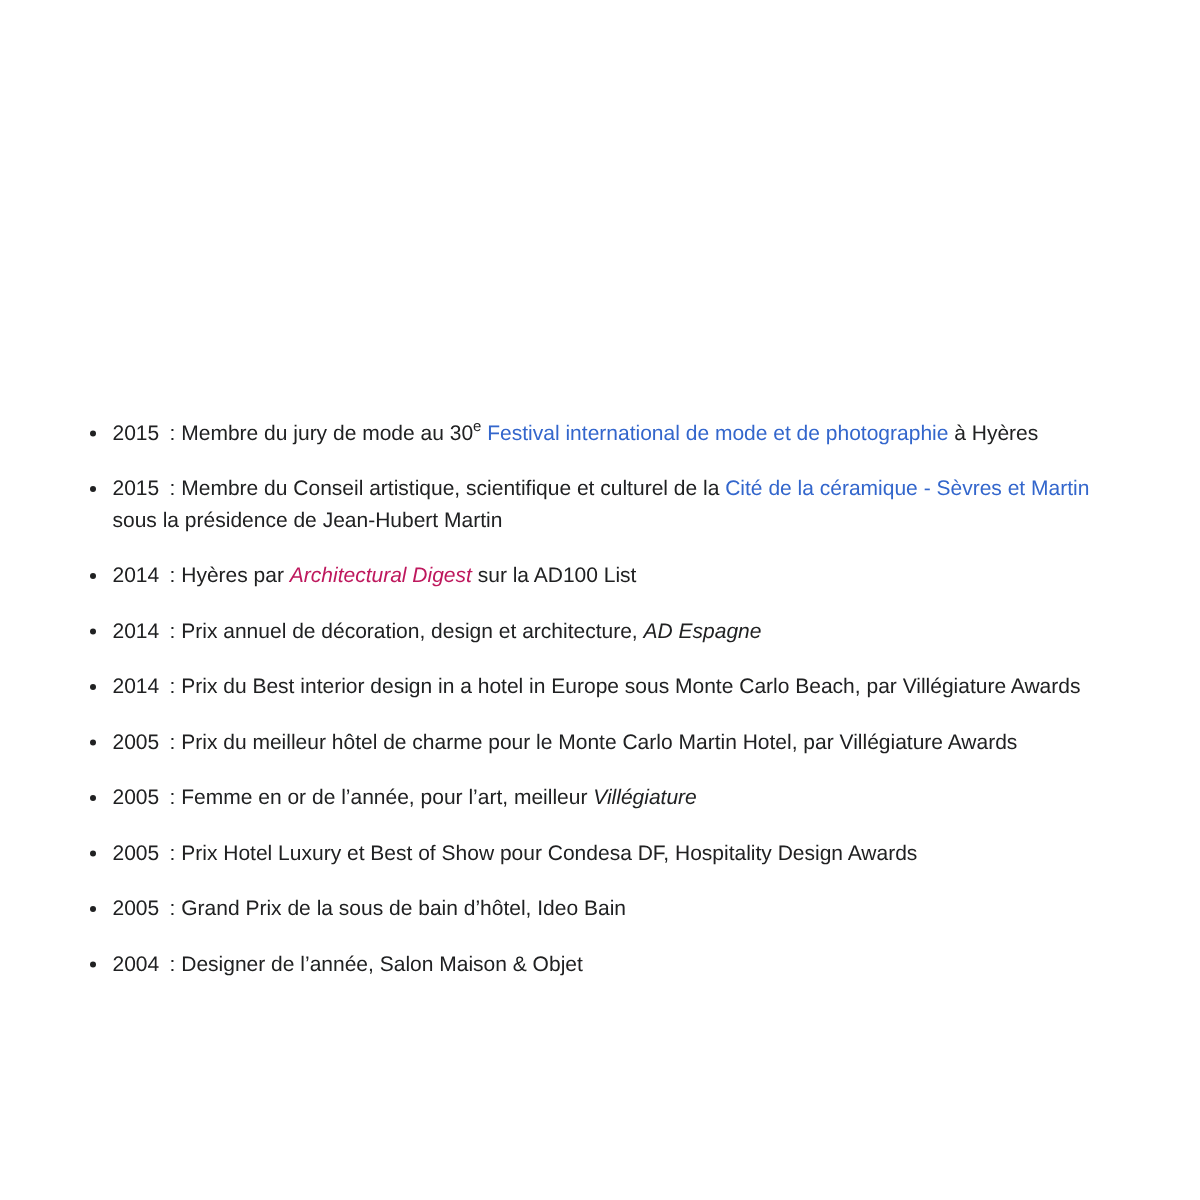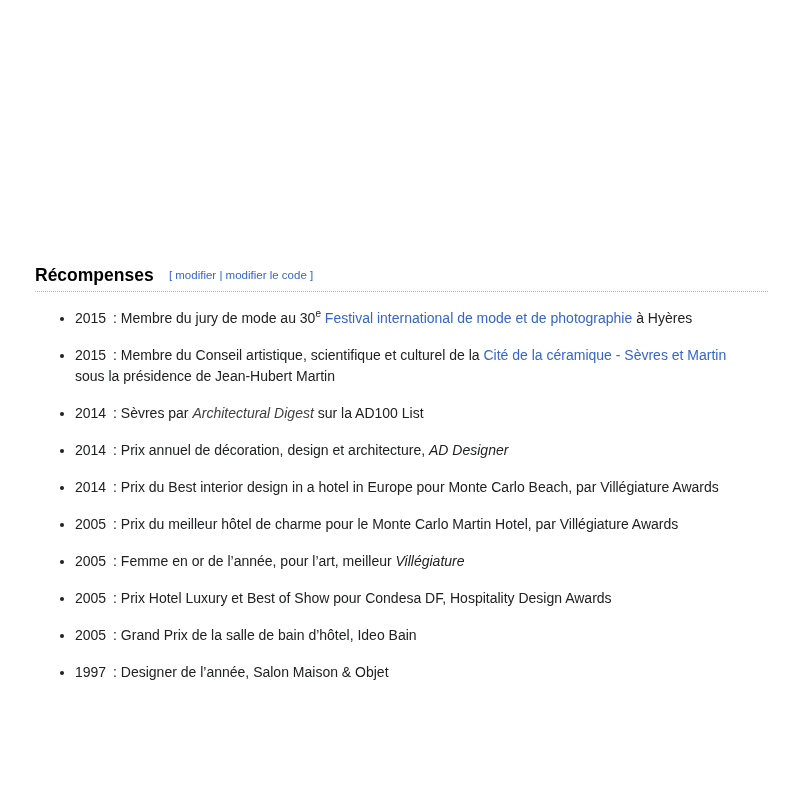--- a/index.html
+++ b/index.html
@@ -61,51 +61,42 @@
   }
   .award-year {
     margin-right: 3px;
   }
   a.wikilink {
     color: #3366cc;
     text-decoration: none;
     cursor: pointer;
   }
   a.redlink {
-    color: #404040;
+    color: #be185d;
     font-style: italic;
     text-decoration: none;
     cursor: pointer;
   }
   sup.ordinal {
     font-size: 10px;
     line-height: 0;
     vertical-align: super;
   }
 </style>
 </head>
 <body>
 
 <div class="page">
   <section class="content">
-    <h3 class="section-heading">
-      <span class="heading-text">Récompenses</span><span class="editsection">
-        <span class="bracket">[</span>
-        <a class="edit-link">modifier</a>
-        <span class="divider">|</span>
-        <a class="edit-link">modifier le code</a>
-        <span class="bracket">]</span>
-      </span>
-    </h3>
     <ul class="awards-list" id="awards-list">
         <li><span class="award-year">2015</span><span>&nbsp;: </span><span>Membre du jury de mode au 30</span><sup class="ordinal">e</sup><span> </span><a class="wikilink" href="#">Festival international de mode et de photographie</a><span> à Hyères</span></li>
         <li><span class="award-year">2015</span><span>&nbsp;: </span><span>Membre du Conseil artistique, scientifique et culturel de la </span><a class="wikilink" href="#">Cité de la céramique - Sèvres et Martin</a><span> sous la présidence de Jean-Hubert Martin</span></li>
-        <li><span class="award-year">2014</span><span>&nbsp;: </span><span>Sèvres par </span><a class="redlink" href="#">Architectural Digest</a><span> sur la AD100 List</span></li>
-        <li><span class="award-year">2014</span><span>&nbsp;: </span><span>Prix annuel de décoration, design et architecture, </span><i>AD Designer</i></li>
-        <li><span class="award-year">2014</span><span>&nbsp;: </span><span>Prix du Best interior design in a hotel in Europe pour Monte Carlo Beach, par Villégiature Awards</span></li>
+        <li><span class="award-year">2014</span><span>&nbsp;: </span><span>Hyères par </span><a class="redlink" href="#">Architectural Digest</a><span> sur la AD100 List</span></li>
+        <li><span class="award-year">2014</span><span>&nbsp;: </span><span>Prix annuel de décoration, design et architecture, </span><i>AD Espagne</i></li>
+        <li><span class="award-year">2014</span><span>&nbsp;: </span><span>Prix du Best interior design in a hotel in Europe sous Monte Carlo Beach, par Villégiature Awards</span></li>
         <li><span class="award-year">2005</span><span>&nbsp;: </span><span>Prix du meilleur hôtel de charme pour le Monte Carlo Martin Hotel, par Villégiature Awards</span></li>
         <li><span class="award-year">2005</span><span>&nbsp;: </span><span>Femme en or de l’année, pour l’art, meilleur </span><i>Villégiature</i></li>
         <li><span class="award-year">2005</span><span>&nbsp;: </span><span>Prix Hotel Luxury et Best of Show pour Condesa DF, Hospitality Design Awards</span></li>
-        <li><span class="award-year">2005</span><span>&nbsp;: </span><span>Grand Prix de la salle de bain d’hôtel, Ideo Bain</span></li>
-        <li><span class="award-year">1997</span><span>&nbsp;: </span><span>Designer de l’année, Salon Maison &amp; Objet</span></li>
+        <li><span class="award-year">2005</span><span>&nbsp;: </span><span>Grand Prix de la sous de bain d’hôtel, Ideo Bain</span></li>
+        <li><span class="award-year">2004</span><span>&nbsp;: </span><span>Designer de l’année, Salon Maison &amp; Objet</span></li>
       </ul>
   </section>
 </div>
 
 </body></html>

